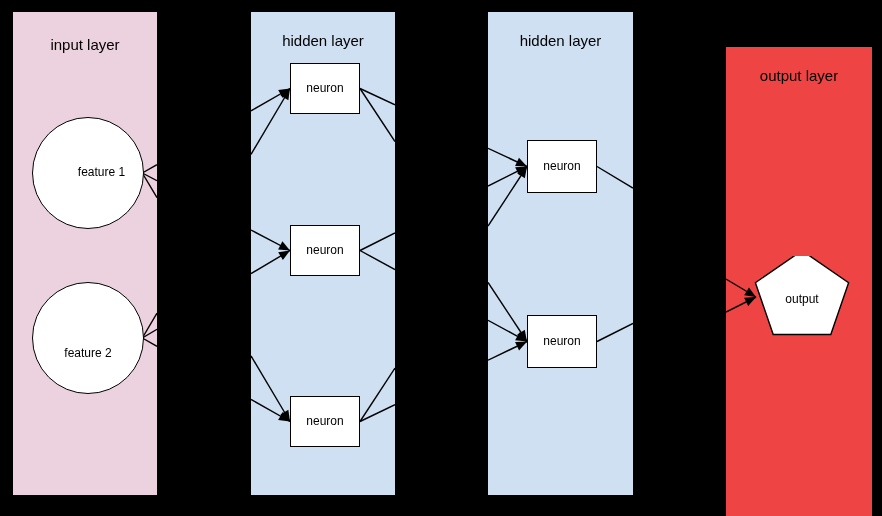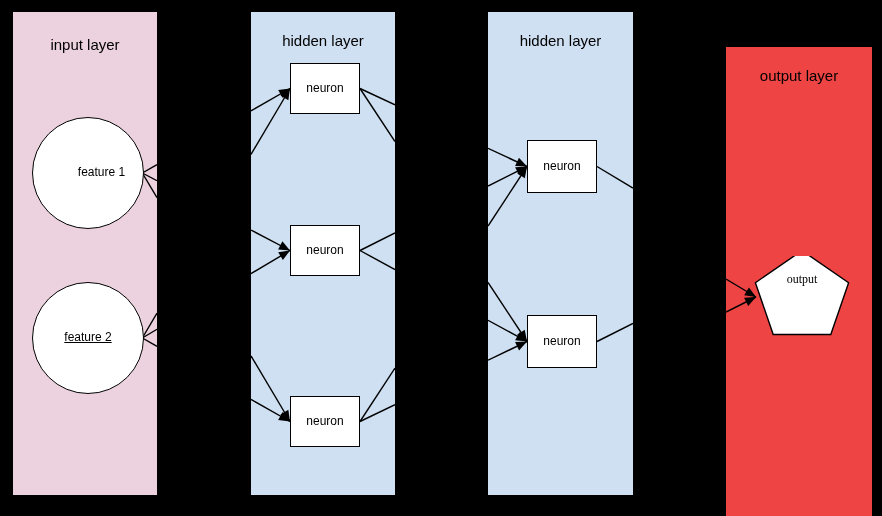--- a/index.html
+++ b/index.html
@@ -73,21 +73,21 @@
         <line x1="129.32" y1="161" x2="144" y2="168.70381906825568" stroke="#000000" stroke-width="1.4"></line>
         <line x1="129.32" y1="161" x2="144" y2="185.7019230769231" stroke="#000000" stroke-width="1.4"></line>
         <line x1="129.32" y1="326" x2="144" y2="301.1986728060672" stroke="#000000" stroke-width="1.4"></line>
         <line x1="129.32" y1="326" x2="144" y2="317.3021397616468" stroke="#000000" stroke-width="1.4"></line>
         <line x1="129.32" y1="326" x2="144" y2="334.3002437703142" stroke="#000000" stroke-width="1.4"></line>
       </svg>
       <div class="circle-node" style="left: 19px; top: 105px; width: 112px; height: 112px;">
         <div class="node-label" style="top: 47px; padding-left: 27px;">feature 1</div>
       </div>
       <div class="circle-node" style="left: 19px; top: 270px; width: 112px; height: 112px;">
-        <div class="node-label" style="top: 47px; text-decoration: underline;">feature 2</div>
+        <div class="node-label" style="top: 63px;">feature 2</div>
       </div>
     </div>
     <div class="layer-panel" style="left: 251px; top: 12px; width: 144px; height: 483px; background: rgb(207, 224, 242);">
       <div class="layer-title" style="top: 20px;">hidden layer</div>
       <svg class="edge-svg" width="144" height="483">
         <line x1="0" y1="98.81514084507043" x2="39" y2="76.5" stroke="#000000" stroke-width="1.4"></line>
         <polygon points="39,76.5 31.746872589846426,85.97293738879758 27.15798780891496,77.95297875627735" fill="#000000"></polygon>
         <line x1="0" y1="218.03345070422534" x2="39" y2="238.5" stroke="#000000" stroke-width="1.4"></line>
         <polygon points="39,238.5 27.112916901113564,237.47938479328965 31.40659225892029,229.29757864050387" fill="#000000"></polygon>
         <line x1="0" y1="343.875" x2="39" y2="409.5" stroke="#000000" stroke-width="1.4"></line>
@@ -143,15 +143,15 @@
     <div class="layer-panel" style="left: 726px; top: 12px; width: 146px; height: 483px; background: #ef4444; margin-top: 35px;">
       <div class="layer-title" style="top: 20px;">output layer</div>
       <svg class="edge-svg" width="146" height="483">
         <line x1="0" y1="231.9811320754717" x2="30" y2="250" stroke="#000000" stroke-width="1.4"></line>
         <polygon points="30,250 18.191393634056436,248.29670446070062 22.948996982336244,240.37566851958556" fill="#000000"></polygon>
         <line x1="0" y1="265" x2="30" y2="250" stroke="#000000" stroke-width="1.4"></line>
         <polygon points="30,250 22.227427710210733,259.05160317291916 18.095174087791122,250.78709592807994" fill="#000000"></polygon>
       </svg>
       <div class="pent-wrap" style="left: 26px; top: 209px; width: 100px; height: 82px;"><svg width="100" height="82">
           <polygon points="50,-5.399999999999999 96.60176929846253,26.661611461002444 78.80147736233118,78.53838853899757 21.198522637668823,78.53838853899757 3.3982307015374715,26.661611461002447" fill="#ffffff" stroke="#000000" stroke-width="1.4"></polygon>
-        </svg><div class="node-label" style="top: 16px; font-family: Liberation Serif, serif;">output</div></div>
+        </svg><div class="node-label" style="top: 36px;">output</div></div>
     </div>
   </div>
 
 </body></html>

